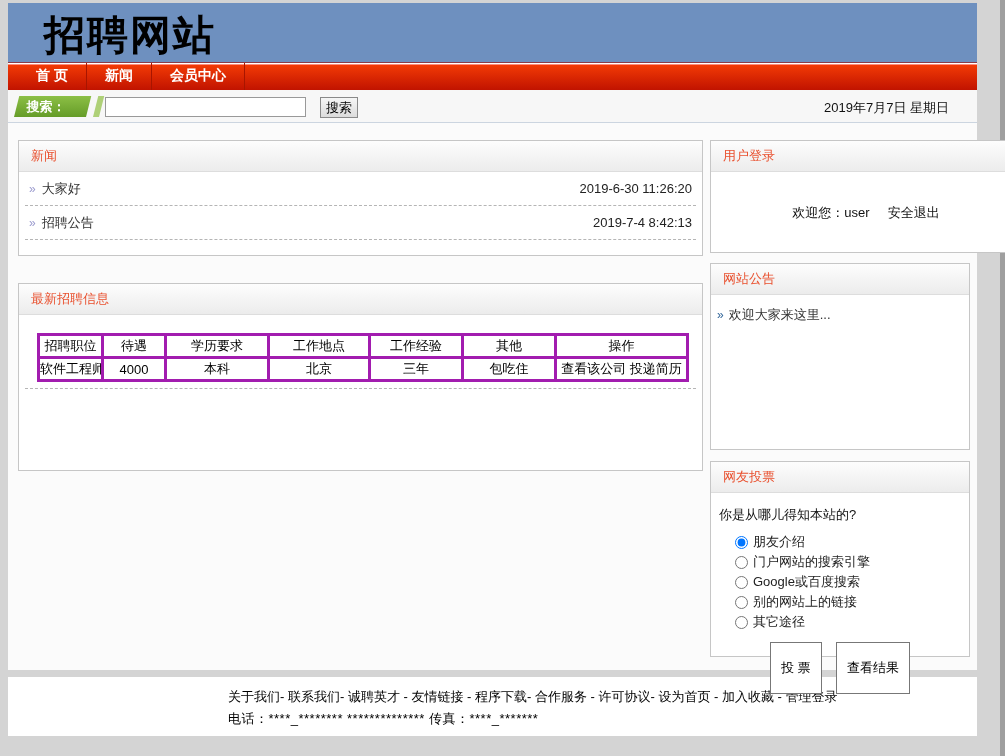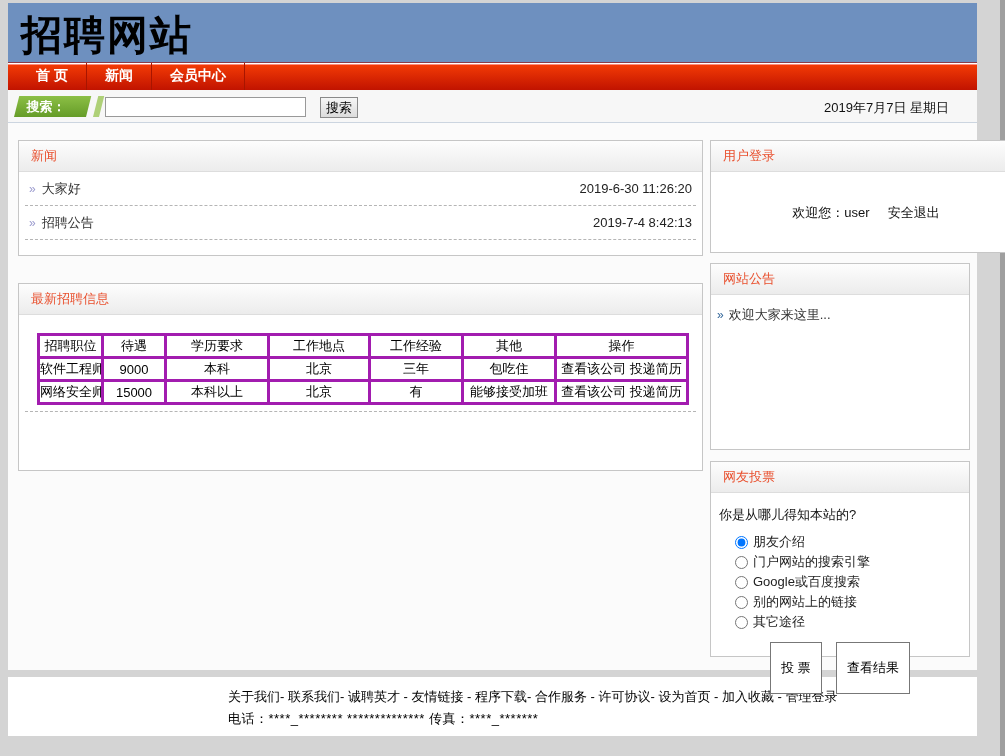--- a/index.html
+++ b/index.html
@@ -10,21 +10,21 @@
     font-family:"Liberation Sans","DejaVu Sans",sans-serif;
     overflow:hidden;
     color:#222;
   }
   .win-right-strip { position:absolute; right:0; top:0; width:5px; height:756px; background:#9f9f9f; }
 
   .page { position:absolute; left:8px; top:3px; width:969px; }
 
   
   .site-header { height:59px; background:#6e90bf; overflow:hidden; }
-  .site-title { font-size:41px; font-weight:900; color:#000; letter-spacing:2px; padding:8px 0 0 13px; line-height:48px; }
+  .site-title { font-size:41px; font-weight:900; color:#000; letter-spacing:2px; padding:8px 0 0 36px; line-height:48px; }
 
   .seam { height:3px; background:linear-gradient(#8b3d49 0 34%, #ffffff 34% 67%, #ff8f7f 67% 100%); }
 
   
   .nav { height:25px; background:linear-gradient(#f23a05,#c11300); display:flex; align-items:center; padding-left:10px; position:relative; }
   .nav-item { color:#fff; font-weight:bold; font-size:14px; padding:0 18px; height:30px; line-height:24px; border-right:1px solid #a81500; cursor:pointer; }
   .nav-remnant { position:absolute; left:95px; top:25px; width:6px; height:7px; background:#e03000; }
 
   
   .search-row { height:33px; background:#f7f7f7; border-bottom:1px solid #ccd5e0; position:relative; }
@@ -139,36 +139,27 @@
           <th>招聘职位</th>
           <th>待遇</th>
           <th>学历要求</th>
           <th>工作地点</th>
           <th>工作经验</th>
           <th>其他</th>
           <th>操作</th>
         </tr>
         <tr>
           <td>软件工程师</td>
-          <td>9000</td>
+          <td>4000</td>
           <td>本科</td>
           <td>北京</td>
           <td>三年</td>
           <td>包吃住</td>
           <td><span class="job-link">查看该公司</span> <span class="job-link">投递简历</span></td>
         </tr>
-        <tr>
-          <td>网络安全师</td>
-          <td>15000</td>
-          <td>本科以上</td>
-          <td>北京</td>
-          <td>有</td>
-          <td>能够接受加班</td>
-          <td><span class="job-link">查看该公司</span> <span class="job-link">投递简历</span></td>
-        </tr>
       </tbody>
         </table>
       <div class="jobs-dash"></div>
     </div>
 
     <div class="panel panel-login">
       <div class="panel-hd">用户登录</div>
       <div class="login-body">
         <span>欢迎您：</span><span>user</span><span class="logout-link">安全退出</span>
       </div>

